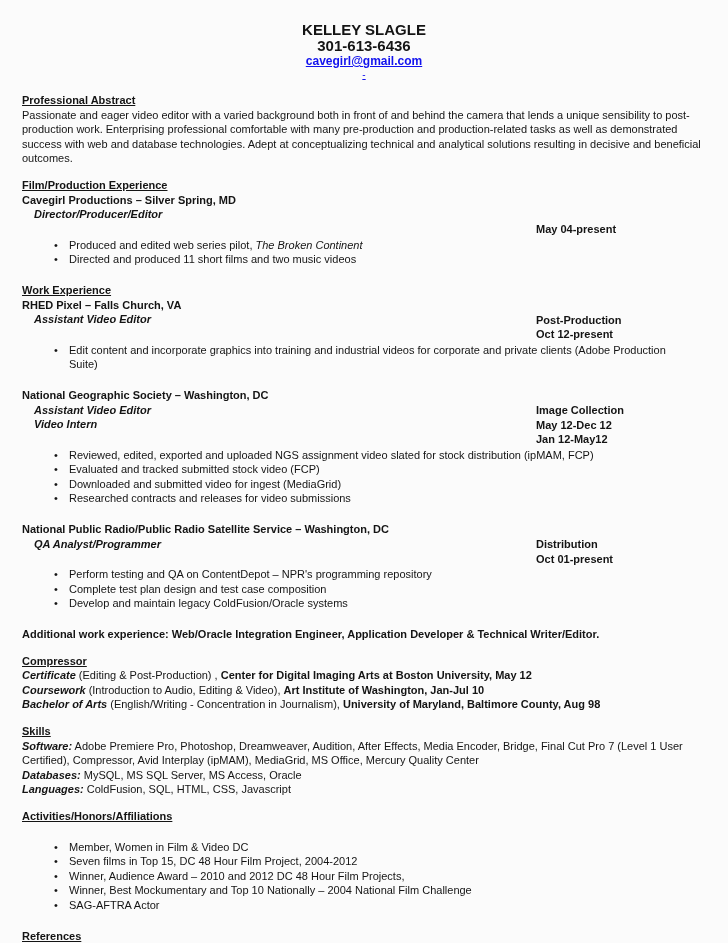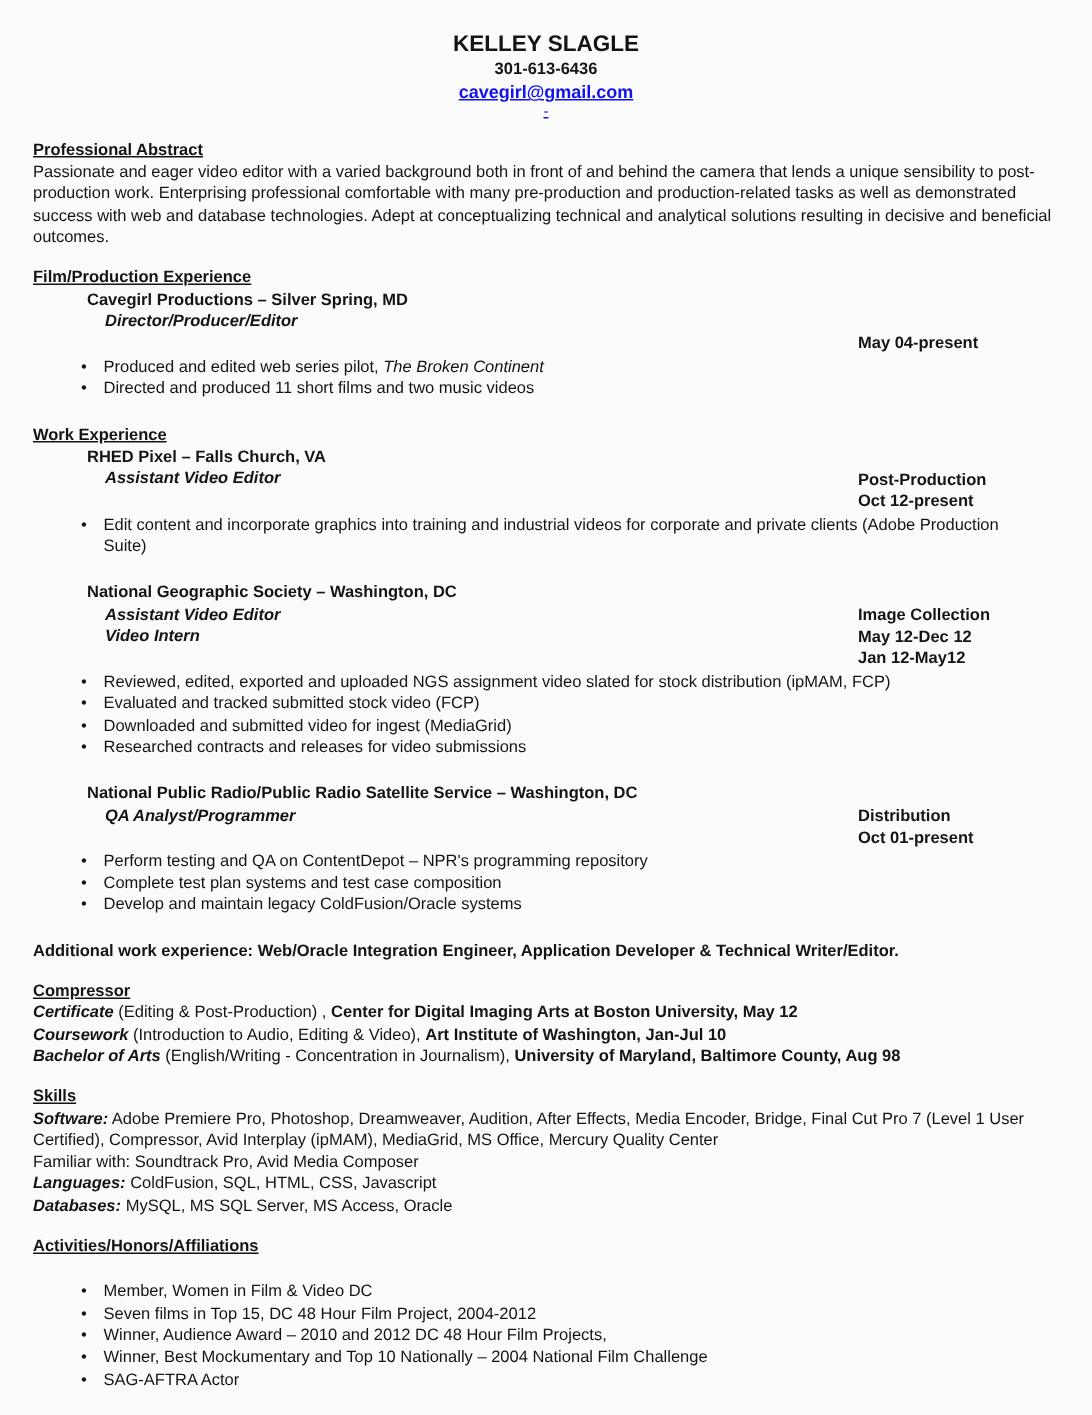--- a/index.html
+++ b/index.html
@@ -11,33 +11,33 @@
     font-family: "Liberation Sans", sans-serif;
     font-size: 11px;
     line-height: 14.6px;
     overflow: hidden;
   }
   .page { width: 728px; height: 943px; padding: 21px 22px 0 22px; }
 
   
   .header { text-align: center; }
   .name  { font-size: 15px; font-weight: bold; line-height: 17px; }
-  .phone { font-size: 11px; font-weight: bold; line-height: 16px; }
+  .phone { font-size: 15px; font-weight: bold; line-height: 16px; }
   .email-line { font-size: 12px; font-weight: bold; line-height: 15px; text-align: center; }
   a { color: #1212ee; text-decoration: underline; }
   .empty-link-line { font-size: 10px; line-height: 12px; }
 
   
   h2 {
     font-size: 11px; font-weight: bold; text-decoration: underline;
     margin: 12px 0 0 0; line-height: 14.6px;
   }
   p { margin: 0; }
 
-  .line { position: relative; margin-left: 36px; }
+  .line { position: relative; }
   .right-col { position: absolute; left: 514px; top: 15px; font-weight: bold; white-space: nowrap; }
   .company { font-weight: bold; }
   .role { font-weight: bold; font-style: italic; margin-left: 12px; display: inline-block; text-align: center; }
 
   ul.bullets { list-style: none; margin: 16px; padding: 0 0 0 31px; }
   ul.bullets li { position: relative; }
   ul.bullets li::before { content: "\2022"; position: absolute; left: -15px; }
 
   .job { margin-top: 13px; }
   .additional { font-weight: bold; margin-top: 14px; }
@@ -126,41 +126,40 @@
       <div class="line">
         <span class="company">National Public Radio/Public Radio Satellite Service – Washington, DC</span>
         <span class="right-col">Distribution</span>
       </div>
       <div class="line">
         <span class="role">QA Analyst/Programmer</span>
         <span class="right-col">Oct 01-present</span>
       </div>
       <ul class="bullets">
         <li>Perform testing and QA on ContentDepot – NPR's programming repository</li>
-        <li>Complete test plan systems and test case composition</li>
+        <li>Complete test plan design and test case composition</li>
         <li>Develop and maintain legacy ColdFusion/Oracle systems</li>
       </ul>
     </div>
 
     <p class="additional">Additional work experience: Web/Oracle Integration Engineer, Application Developer &amp; Technical Writer/Editor.</p>
   </section>
 
   <section>
     <h2>Compressor</h2>
     <p><span class="edu-degree">Certificate</span><span> (Editing &amp; Post-Production) , </span><span class="edu-school">Center for Digital Imaging Arts at Boston University, May 12</span></p>
     <p><span class="edu-degree">Coursework</span><span> (Introduction to Audio, Editing &amp; Video), </span><span class="edu-school">Art Institute of Washington, Jan-Jul 10</span></p>
     <p><span class="edu-degree">Bachelor of Arts</span><span> (English/Writing - Concentration in Journalism), </span><span class="edu-school">University of Maryland, Baltimore County, Aug 98</span></p>
   </section>
 
   <section>
     <h2>Skills</h2>
     <p><span class="skill-label">Software:</span><span> Adobe Premiere Pro, Photoshop, Dreamweaver, Audition, After Effects, Media Encoder, Bridge, Final Cut Pro 7 (Level 1 User Certified), Compressor, Avid Interplay (ipMAM), MediaGrid, MS Office, Mercury Quality Center</span></p>
-    <p>Familiar with: Soundtrack Pro, Avid Media Composer</p>
+    <p><span class="skill-label">Databases:</span><span> MySQL, MS SQL Server, MS Access, Oracle</span></p>
     <p><span class="skill-label">Languages:</span><span> ColdFusion, SQL, HTML, CSS, Javascript</span></p>
-    <p><span class="skill-label">Databases:</span><span> MySQL, MS SQL Server, MS Access, Oracle</span></p>
   </section>
 
   <section>
     <h2>Activities/Honors/Affiliations</h2>
     <ul class="bullets">
       <li>Member, Women in Film &amp; Video DC</li>
       <li>Seven films in Top 15, DC 48 Hour Film Project, 2004-2012</li>
       <li>Winner, Audience Award – 2010 and 2012 DC 48 Hour Film Projects,</li>
       <li>Winner, Best Mockumentary and Top 10 Nationally – 2004 National Film Challenge</li>
       <li>SAG-AFTRA Actor</li>

